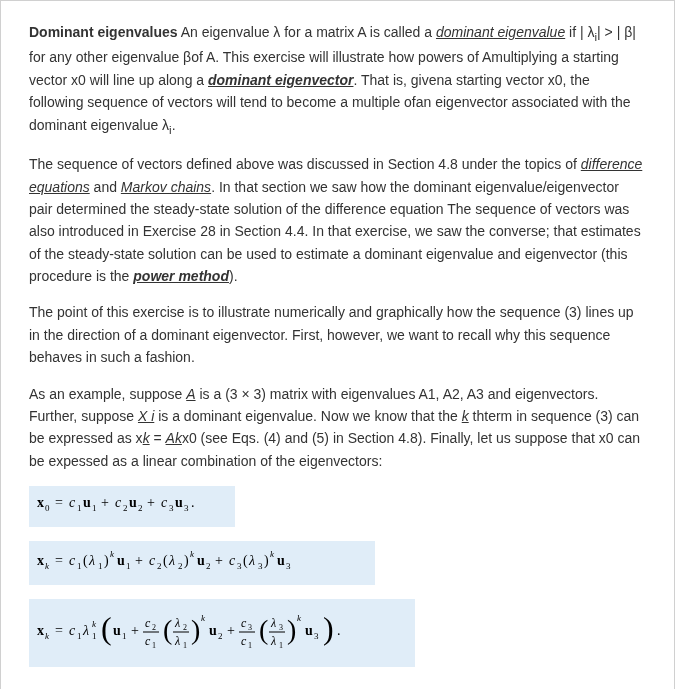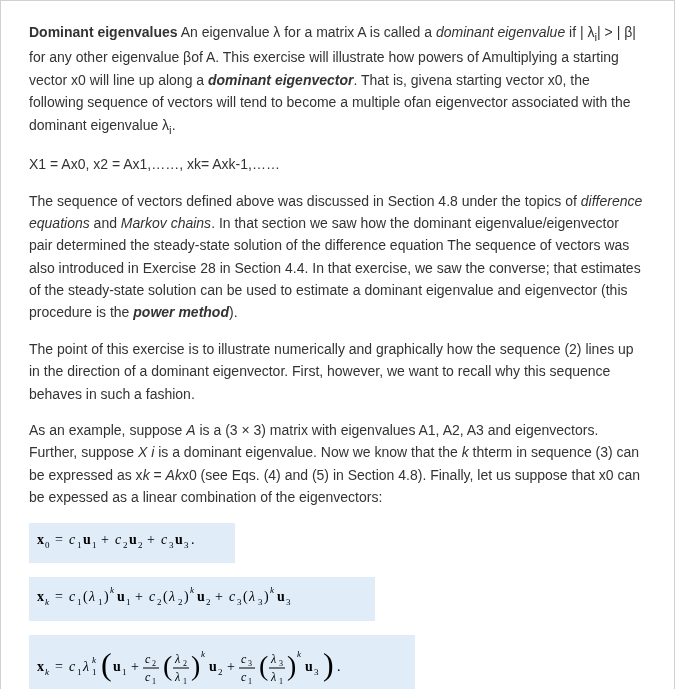--- a/index.html
+++ b/index.html
@@ -12,48 +12,47 @@
     background: #fff;
   }
   .page {
     width: 675px;
     box-sizing: border-box;
     padding: 20px 28px 20px 28px;
     border: 1px solid #d0d0d0;
   }
   p { margin: 0 0 14px 0; }
   .bold { font-weight: bold; }
-  .italic { font-style: italic; }
+  .italic { font-style: italic; text-decoration: underline; }
   .eq-block {
     background: #e0edf8;
     padding: 6px 8px;
     margin: 6px 0 14px 0;
     display: block;
     max-width: fit-content;
   }
   .eq-block.narrow { width: 200px; }
   .eq-block.wide1 { width: 340px; }
   .eq-block.wide2 { width: 380px; }
 </style>
 </head>
 <body>
 
 <div class="page">
 
   <p>
     <span class="bold">Dominant eigenvalues</span><span> An eigenvalue λ for a matrix A is called a </span><span class="italic">dominant eigenvalue</span><span> if | λ</span><sub>i</sub><span>| &gt; | β| for any other eigenvalue βof A. This exercise will illustrate how powers of Amultiplying a starting vector x0 will line up along a </span><span class="bold italic">dominant eigenvector</span><span>. That is, givena starting vector x0, the following sequence of vectors will tend to become a multiple ofan eigenvector associated with the dominant eigenvalue λ</span><sub>i</sub><span>.</span>
   </p>
 
-  <p>X1 = Ax0, x2 = Ax1,……, xk= Axk-1,……</p>
 
   <p>
     <span>The sequence of vectors defined above was discussed in Section 4.8 under the topics of </span><span class="italic">difference equations</span><span> and </span><span class="italic">Markov chains</span><span>. In that section we saw how the dominant eigenvalue/eigenvector pair determined the steady-state solution of the difference equation The sequence of vectors was also introduced in Exercise 28 in Section 4.4. In that exercise, we saw the converse; that estimates of the steady-state solution can be used to estimate a dominant eigenvalue and eigenvector (this procedure is the </span><span class="bold italic">power method</span><span>).</span>
   </p>
 
-  <p>The point of this exercise is to illustrate numerically and graphically how the sequence (2) lines up in the direction of a dominant eigenvector. First, however, we want to recall why this sequence behaves in such a fashion.</p>
+  <p>The point of this exercise is to illustrate numerically and graphically how the sequence (3) lines up in the direction of a dominant eigenvector. First, however, we want to recall why this sequence behaves in such a fashion.</p>
 
   <p>
     <span>As an example, suppose </span><span class="italic">A</span><span> is a (3 × 3) matrix with eigenvalues A1, A2, A3 and eigenvectors. Further, suppose </span><span class="italic">X i</span><span> is a dominant eigenvalue. Now we know that the </span><span class="italic">k</span><span> thterm in sequence (3) can be expressed as x</span><span class="italic">k</span><span> = </span><span class="italic">Ak</span><span>x0 (see Eqs. (4) and (5) in Section 4.8). Finally, let us suppose that x0 can be expessed as a linear combination of the eigenvectors:</span>
   </p>
 
   <span class="eq-block narrow">
     <svg width="190" height="22" viewBox="0 0 190 22">
       <text x="0" y="15" font-family="Georgia,serif" font-size="14" font-weight="bold">x</text>
       <text x="8" y="19" font-family="Georgia,serif" font-size="9">0</text>
       <text x="18" y="15" font-family="Georgia,serif" font-size="14">=</text>

